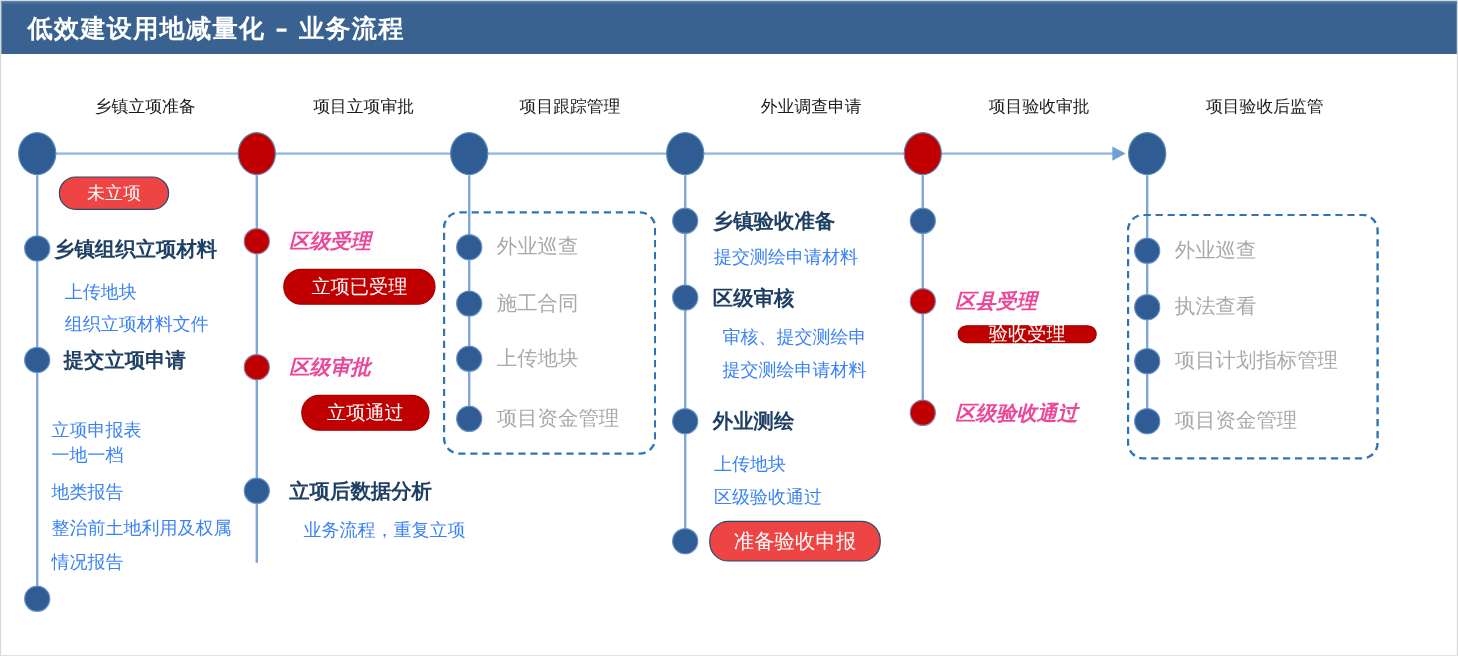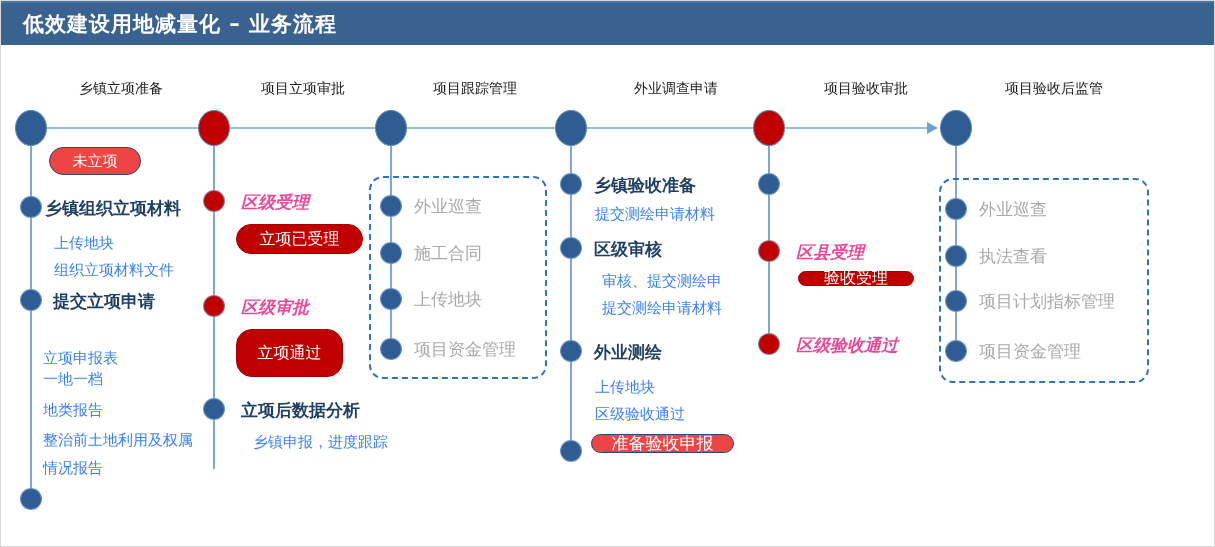--- a/index.html
+++ b/index.html
@@ -91,25 +91,25 @@
   <div class="sub" style="left:42px;top:457px">情况报告</div>
 
   <div class="ndot blue" style="left:19px;top:487px"></div>
 
   <div class="ndot red" style="left:202px;top:189px"></div>
   <div class="ntitle red" style="left:240px;top:190px">区级受理</div>
   <div class="pill red" style="left:235px;top:223px;width:127px;height:30px">立项已受理</div>
 
   <div class="ndot red" style="left:202px;top:294px"></div>
   <div class="ntitle red" style="left:240px;top:295px">区级审批</div>
-  <div class="pill red" style="left:235px;top:328px;width:107px;height:48px">立项通过</div>
+  <div class="pill red" style="left:250px;top:328px;width:107px;height:30px">立项通过</div>
 
   <div class="ndot blue" style="left:202px;top:397px"></div>
   <div class="ntitle" style="left:240px;top:398px">立项后数据分析</div>
-  <div class="sub" style="left:252px;top:431px">乡镇申报，进度跟踪</div>
+  <div class="sub" style="left:252px;top:431px">业务流程，重复立项</div>
 
   <div class="dash-box" style="left:368px;top:175px;width:178px;height:203px"></div>
   <div class="ndot blue" style="left:379px;top:194px"></div>
   <div class="gray-item" style="left:413px;top:194px">外业巡查</div>
   <div class="ndot blue" style="left:379px;top:241px"></div>
   <div class="gray-item" style="left:413px;top:241px">施工合同</div>
   <div class="ndot blue" style="left:379px;top:287px"></div>
   <div class="gray-item" style="left:413px;top:287px">上传地块</div>
   <div class="ndot blue" style="left:379px;top:337px"></div>
   <div class="gray-item" style="left:413px;top:337px">项目资金管理</div>
@@ -122,21 +122,21 @@
   <div class="ntitle" style="left:593px;top:237px">区级审核</div>
   <div class="sub" style="left:601px;top:270px">审核、提交测绘申</div>
   <div class="sub" style="left:601px;top:297px">提交测绘申请材料</div>
 
   <div class="ndot blue" style="left:559px;top:339px"></div>
   <div class="ntitle" style="left:593px;top:340px">外业测绘</div>
   <div class="sub" style="left:594px;top:376px">上传地块</div>
   <div class="sub" style="left:594px;top:403px">区级验收通过</div>
 
   <div class="ndot blue" style="left:559px;top:439px"></div>
-  <div class="pill blue" style="left:590px;top:433px;width:143px;height:19px;font-size:17px">准备验收申报</div>
+  <div class="pill blue" style="left:590px;top:433px;width:143px;height:34px;font-size:17px">准备验收申报</div>
 
   <div class="ndot blue" style="left:757px;top:172px"></div>
 
   <div class="ndot red" style="left:757px;top:239px"></div>
   <div class="ntitle red" style="left:795px;top:240px">区县受理</div>
   <div class="pill red" style="left:797px;top:270px;width:116px;height:15px">验收受理</div>
 
   <div class="ndot red" style="left:757px;top:332px"></div>
   <div class="ntitle red" style="left:795px;top:333px">区级验收通过</div>
 

